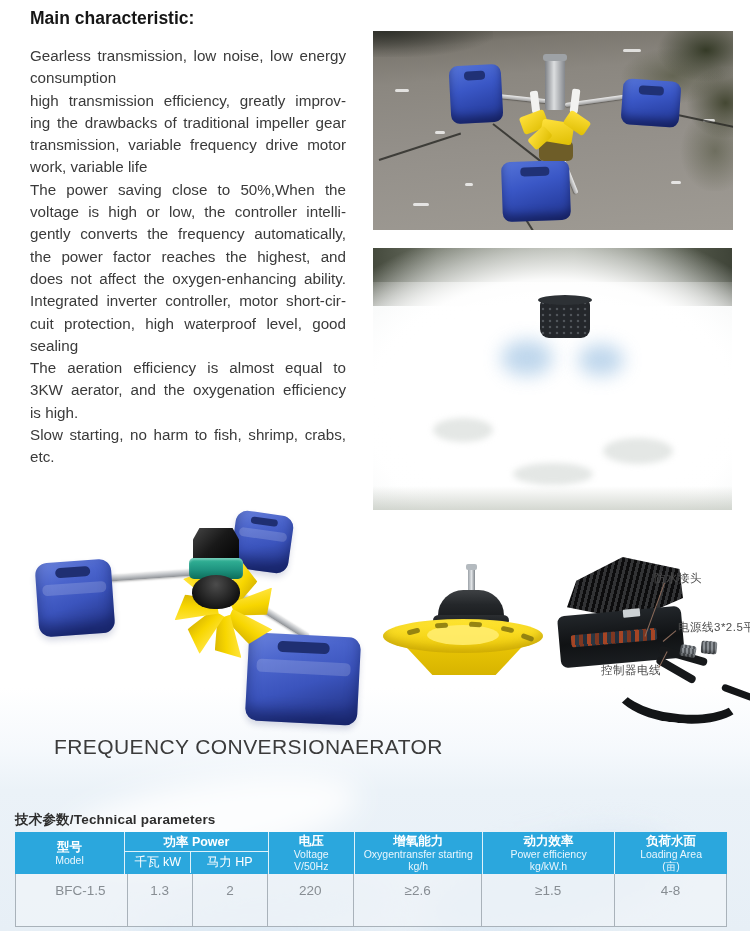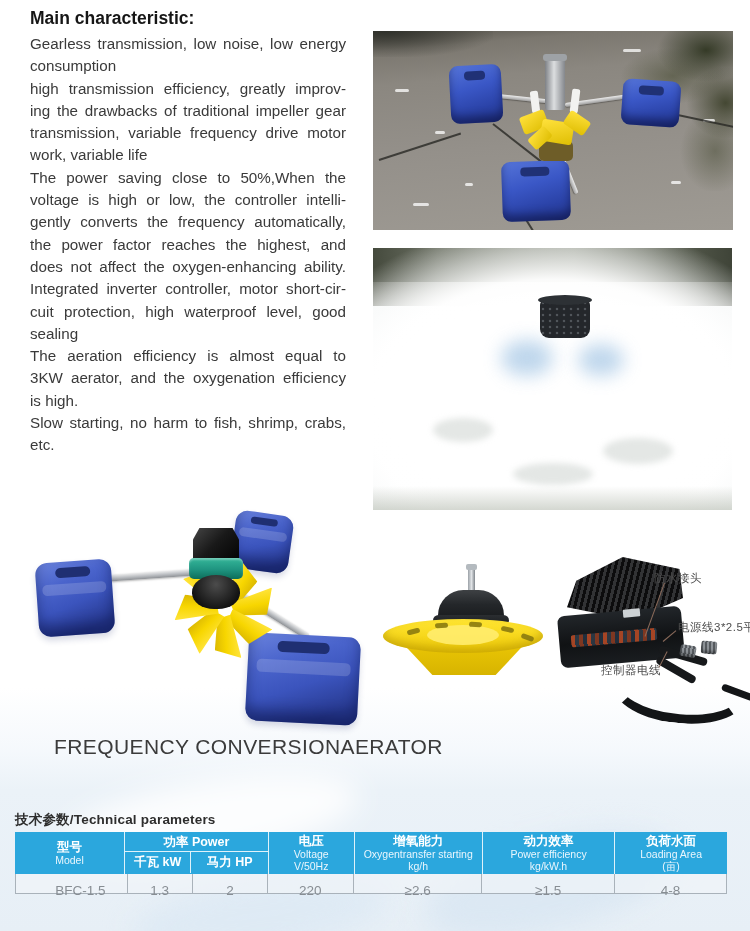--- a/index.html
+++ b/index.html
@@ -10,21 +10,21 @@
   
   .bottom-bg { position:absolute; left:0; top:688px; width:750px; height:243px;
     background:linear-gradient(180deg, rgba(238,244,250,0) 0%, rgba(238,244,250,.6) 26%, #ebf2f8 42%, #e7eff6 100%); }
   .cloud { position:absolute; border-radius:50%; filter:blur(14px); }
   .cloud.c1 { left:60px; top:780px; width:300px; height:80px; background:rgba(255,255,255,.85); transform:rotate(-10deg); }
   .cloud.c2 { left:420px; top:840px; width:260px; height:90px; background:rgba(210,226,241,.55); transform:rotate(-14deg); }
   .cloud.c3 { left:130px; top:880px; width:260px; height:70px; background:rgba(214,229,243,.5); transform:rotate(-8deg); }
 
   
   .chars { position:absolute; left:30px; top:8px; width:316px; }
-  .chars-title { font-size:17.5px; font-weight:bold; color:#161616; margin-bottom:4px; }
+  .chars-title { font-size:17.5px; font-weight:bold; color:#161616; margin-bottom:16px; }
   .ln { font-size:15.2px; line-height:22.3px; color:#3a3a3a; }
   .ln.j { text-align:justify; text-align-last:justify; }
 
   
   .photo-pond { position:absolute; left:373px; top:31px; width:360px; height:199px; overflow:hidden;
     background:linear-gradient(175deg,#55524a 0%, #7b776f 9%, #8b8780 24%, #94908a 55%, #9e9a93 100%); }
   .pond-trees { position:absolute; right:0; top:0; width:150px; height:160px;
     background:
       radial-gradient(ellipse 70px 45px at 82% 12%, rgba(48,54,34,.95), rgba(48,54,34,0) 70%),
       radial-gradient(ellipse 60px 55px at 95% 45%, rgba(60,64,42,.9), rgba(60,64,42,0) 65%),
@@ -134,23 +134,23 @@
   .thead { display:flex; height:42px; background:var(--table-header-blue,#2ba7dd); color:#fff; text-align:center; }
   .th { display:flex; flex-direction:column; justify-content:center; border-right:1px solid rgba(255,255,255,.85); }
   .th:last-child { border-right:none; }
   .cn { font-size:12.5px; font-weight:bold; line-height:14px; }
   .en { font-size:10.5px; line-height:12px; color:#eaf6fd; font-weight:normal; }
   .w-model{width:113px;} .w-kw{width:67px;} .w-hp{width:77px;} .w-volt{width:88px;}
   .w-oxy{width:132px;} .w-eff{width:136px;} .w-load{width:115px;}
   .th-power { display:flex; flex-direction:column; justify-content:flex-start; width:144px; border-right:1px solid rgba(255,255,255,.85); }
   .pw-top { height:20px; line-height:20px; border-bottom:1px solid rgba(255,255,255,.85); font-size:12.5px; font-weight:bold; }
   .pw-sub { display:flex; height:21px; }
-  .pw-sub > div { line-height:21px; font-size:12.5px; font-weight:bold; }
+  .pw-sub > div { line-height:21px; font-size:12.5px; font-weight:normal; }
   .pw-sub .w-kw { border-right:1px solid rgba(255,255,255,.85); }
-  .trow { display:flex; height:20px; background:rgba(240,244,248,.72); border:1px solid #a9b2ba; border-top:none;
+  .trow { display:flex; height:53px; background:rgba(240,244,248,.72); border:1px solid #a9b2ba; border-top:none;
     color:#878d93; font-size:13.5px; text-align:center;padding-left:18px; }
   .td { line-height:34px; border-right:1px solid #a9b2ba; }
   .td:last-child { border-right:none; }
   .trow .w-model{width:96px;} .trow .w-load{width:114px;}
 </style>
 </head>
 <body>
 
 <div class="page">
 

